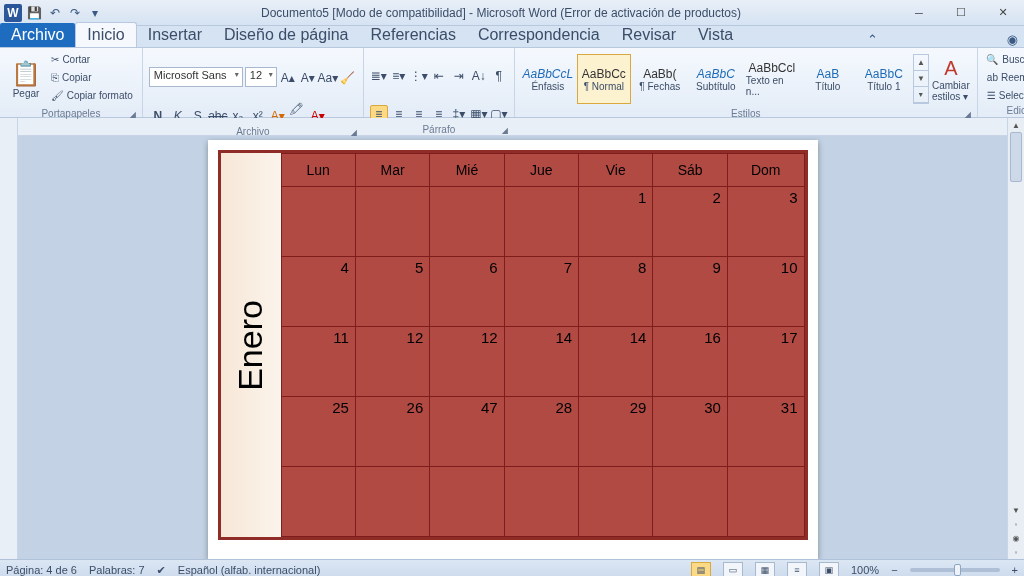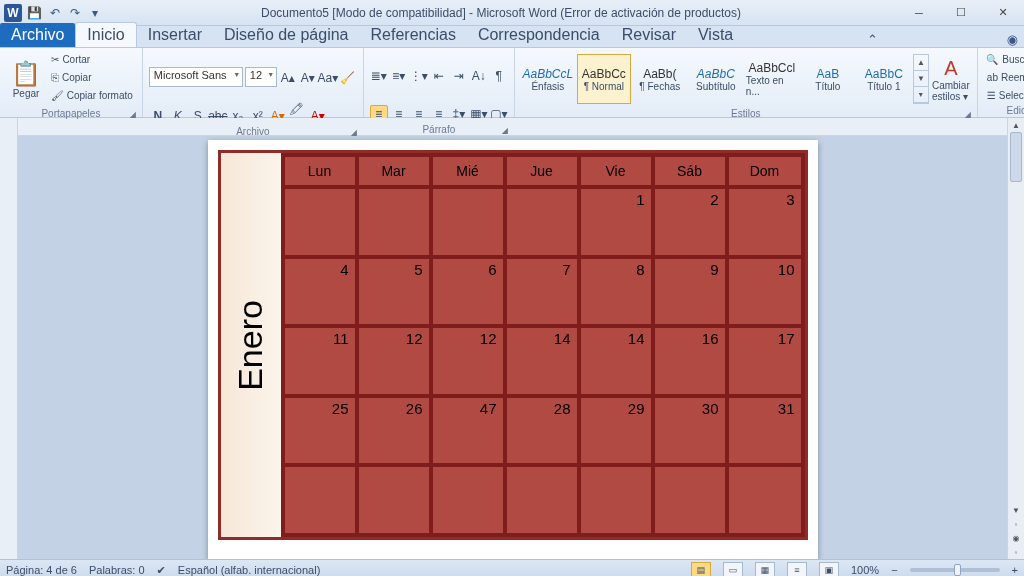--- a/index.html
+++ b/index.html
@@ -54,21 +54,21 @@
 .vscroll .arr { position:absolute; left:0; right:0; height:14px; display:flex; align-items:center; justify-content:center; font-size:8px; color:#555; cursor:pointer; }
 
 .page { width:610px; background:#fff; box-shadow:0 2px 6px rgba(0,0,0,.35); margin-top:4px; padding:10px; }
 .cal-frame { border:3px solid #8f2c28; display:flex; height:390px; }
 .cal-side { width:60px; display:flex; flex-direction:column; }
 .cal-month { flex:1; background:linear-gradient(to right,#f7e7d7,#fbf4ec); display:flex; align-items:center; justify-content:center; }
 .cal-month span { transform:rotate(-90deg); font-size:34px; font-family:Arial,sans-serif; }
 .cal-year-box { height:44px; background:#bcd3e6; display:flex; align-items:center; justify-content:center; font-size:20px; font-family:Arial,sans-serif; color:#333; border-top:1px solid #8aa4bd; }
 .cal-grid { flex:1; background:#b24a44; }
 .cal-grid table { width:100%; height:100%; border-collapse:collapse; }
-.cal-grid th, .cal-grid td { border:4px solid #7f1d1d; font-family:Arial,sans-serif; }
+.cal-grid th, .cal-grid td { border:1px solid #7f1d1d; font-family:Arial,sans-serif; }
 .cal-grid th { height:26px; background:#b24a44; font-size:14px; font-weight:normal; text-align:center; }
 .cal-grid td { vertical-align:top; text-align:right; padding:2px 6px; font-size:15px; height:56px; }
 
 
 .status { height:21px; background:linear-gradient(#dce7f4,#cad9ec); border-top:1px solid #b0c2da; display:flex; align-items:center; font-size:11px; color:#3b4d68; padding:0 6px; gap:12px; }
 .status .spacer { flex:1; }
 .status .viewbtn { width:20px; height:16px; border:1px solid #a8b8cf; background:#f2f6fb; cursor:pointer; font-size:9px; display:flex; align-items:center; justify-content:center; }
 .status .viewbtn.on { background:#fbd985; border-color:#d9a93e; }
 .zoom-slider { width:90px; height:4px; background:#aebfd6; position:relative; border-radius:2px; }
 .zoom-slider .knob { position:absolute; left:44px; top:-4px; width:7px; height:12px; background:#eef3fa; border:1px solid #8ea5c3; border-radius:2px; }
@@ -325,21 +325,21 @@
     <div class="thumb"></div>
     <div class="arr" style="bottom:42px">▼</div>
     <div class="arr" style="bottom:28px">◦</div>
     <div class="arr" style="bottom:14px">◉</div>
     <div class="arr" style="bottom:0">◦</div>
   </div>
 </div>
 
 <div class="status">
   <span>Página: 4 de 6</span>
-  <span>Palabras: 0</span>
+  <span>Palabras: 7</span>
   <span>✔</span>
   <span>Español (alfab. internacional)</span>
   <div class="spacer"></div>
   <div class="viewbtn on">▤</div>
   <div class="viewbtn">▭</div>
   <div class="viewbtn">▦</div>
   <div class="viewbtn">≡</div>
   <div class="viewbtn">▣</div>
   <span>100%</span>
   <span>−</span>

